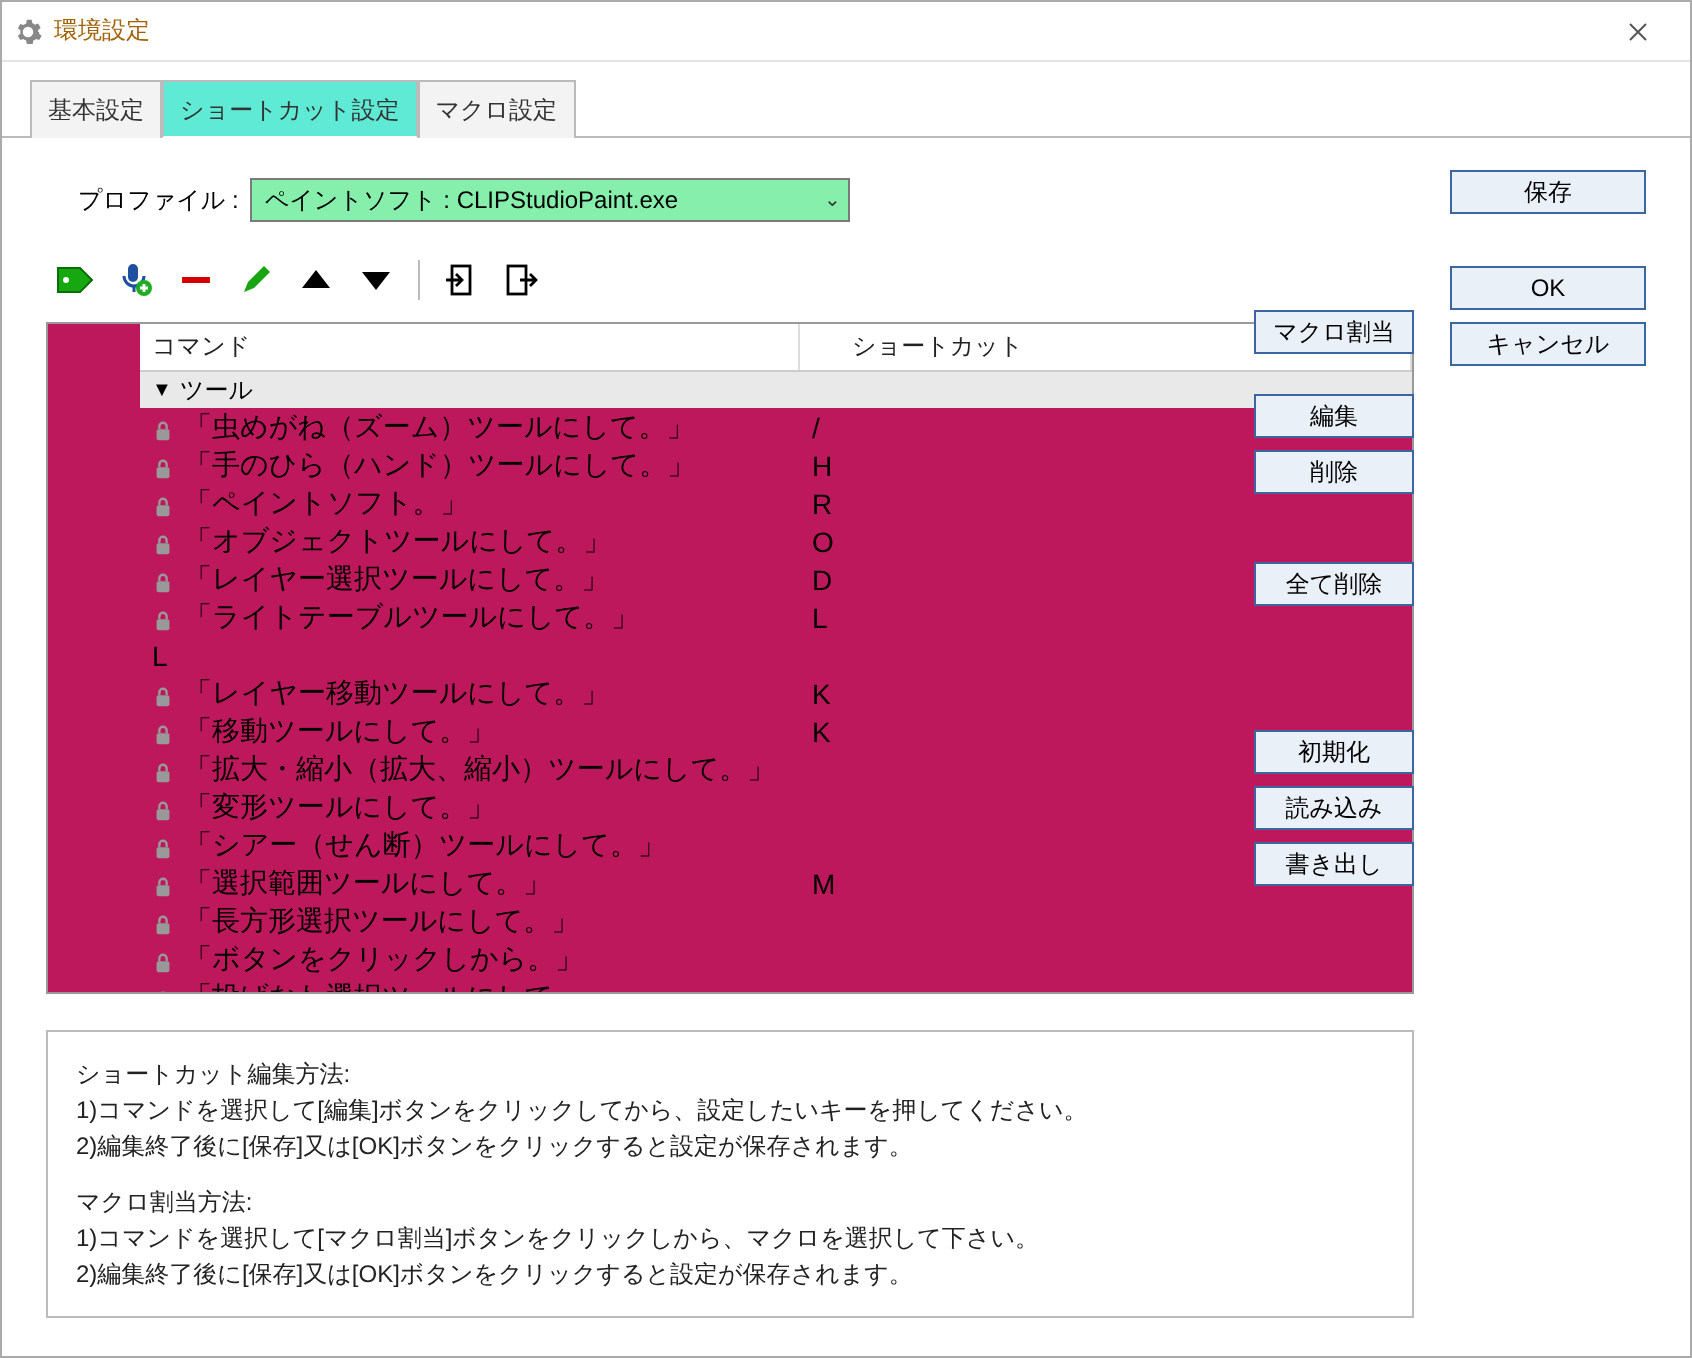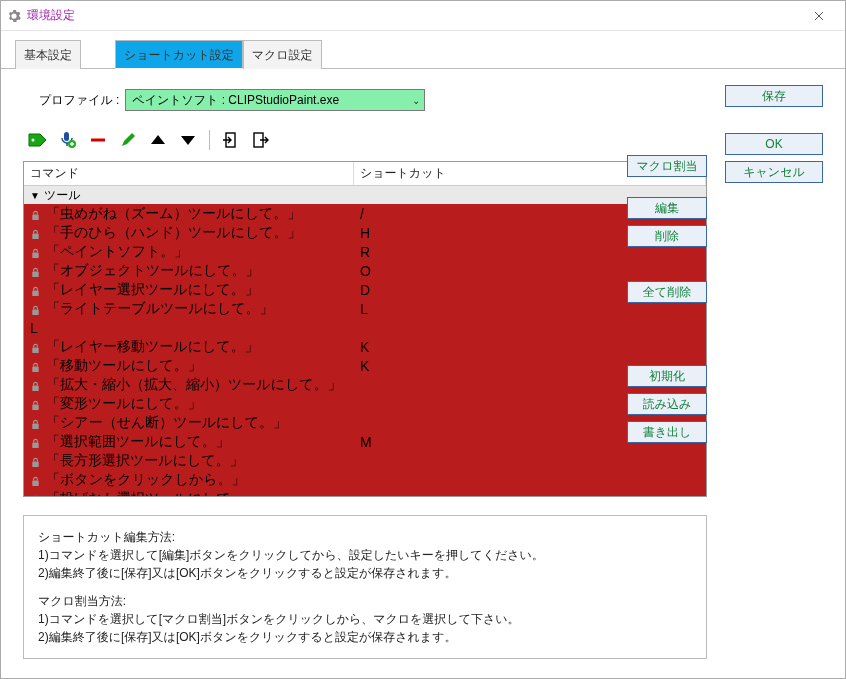--- a/index.html
+++ b/index.html
@@ -25,21 +25,21 @@
     padding: 0 6px;
     border-bottom: 1px solid #e4e4e4;
   }
   .titlebar .gear {
     width: 14px; height: 14px;
     margin-right: 6px;
     color: #888;
   }
   .titlebar .title {
     flex: 1;
-    color: #a21caf;
+    color: #a16207;
     font-size: 12px;
   }
   .titlebar .closebtn {
     width: 40px; height: 28px;
     display: flex; align-items: center; justify-content: center;
     color: #444;
   }
   .tabs {
     display: flex;
     padding: 8px 14px 0 14px;
@@ -51,24 +51,23 @@
     border-bottom: none;
     background: #f3f3f3;
     margin-right: 0px;
     position: relative;
     top: 1px;
     color: #333;
     font-size: 12px;
     cursor: pointer;
   }
   .tab.active {
-    background: #0ea5e9;
+    background: #5eead4;
     border-bottom: 1px solid #fff;
     z-index: 2;
-    margin-left: 34px;
   }
   .content {
     flex: 1;
     display: flex;
     padding: 20px 22px 16px 22px;
     gap: 18px;
   }
   .main-col {
     flex: 1;
     display: flex;
@@ -78,21 +77,21 @@
     width: 98px;
     display: flex;
     flex-direction: column;
     gap: 6px;
     margin-top: -4px;
   }
   .btn {
     height: 22px;
     border: 1px solid #3a66a3;
     background: #eaf0f8;
-    color: #15803d;
+    color: #000000;
     font-size: 12px;
     display: flex;
     align-items: center;
     justify-content: center;
     cursor: pointer;
   }
   .profile-row {
     display: flex;
     align-items: center;
     gap: 6px;
@@ -126,39 +125,40 @@
     width: 26px; height: 22px;
     display: flex; align-items: center; justify-content: center;
     cursor: pointer;
   }
   .toolbar svg { display:block; }
   .list-box {
     border: 1px solid #999;
     height: 336px;
     display: flex;
     flex-direction: column;
-    background: #b91c1c;
+    background: #be185d;
     overflow: hidden;
+    padding-left: 46px;
   }
   .list-header {
     display: flex;
     border-bottom: 1px solid #ccc;
     background: #fff;
     height: 24px;
     align-items: stretch;
   }
   .list-header .col {
     display: flex; align-items: center;
     padding: 0 6px;
     border-right: 1px solid #ddd;
     font-size: 12px;
     color: #222;
   }
   .col-cmd { width: 330px; }
-  .col-sc { flex: 1; }
+  .col-sc { flex: 1; margin-left: 20px; }
   .list-body {
     flex: 1;
     overflow-y: scroll;
   }
   .group-row {
     display: flex;
     align-items: center;
     height: 18px;
     padding-left: 6px;
     background: #e9e9e9;

